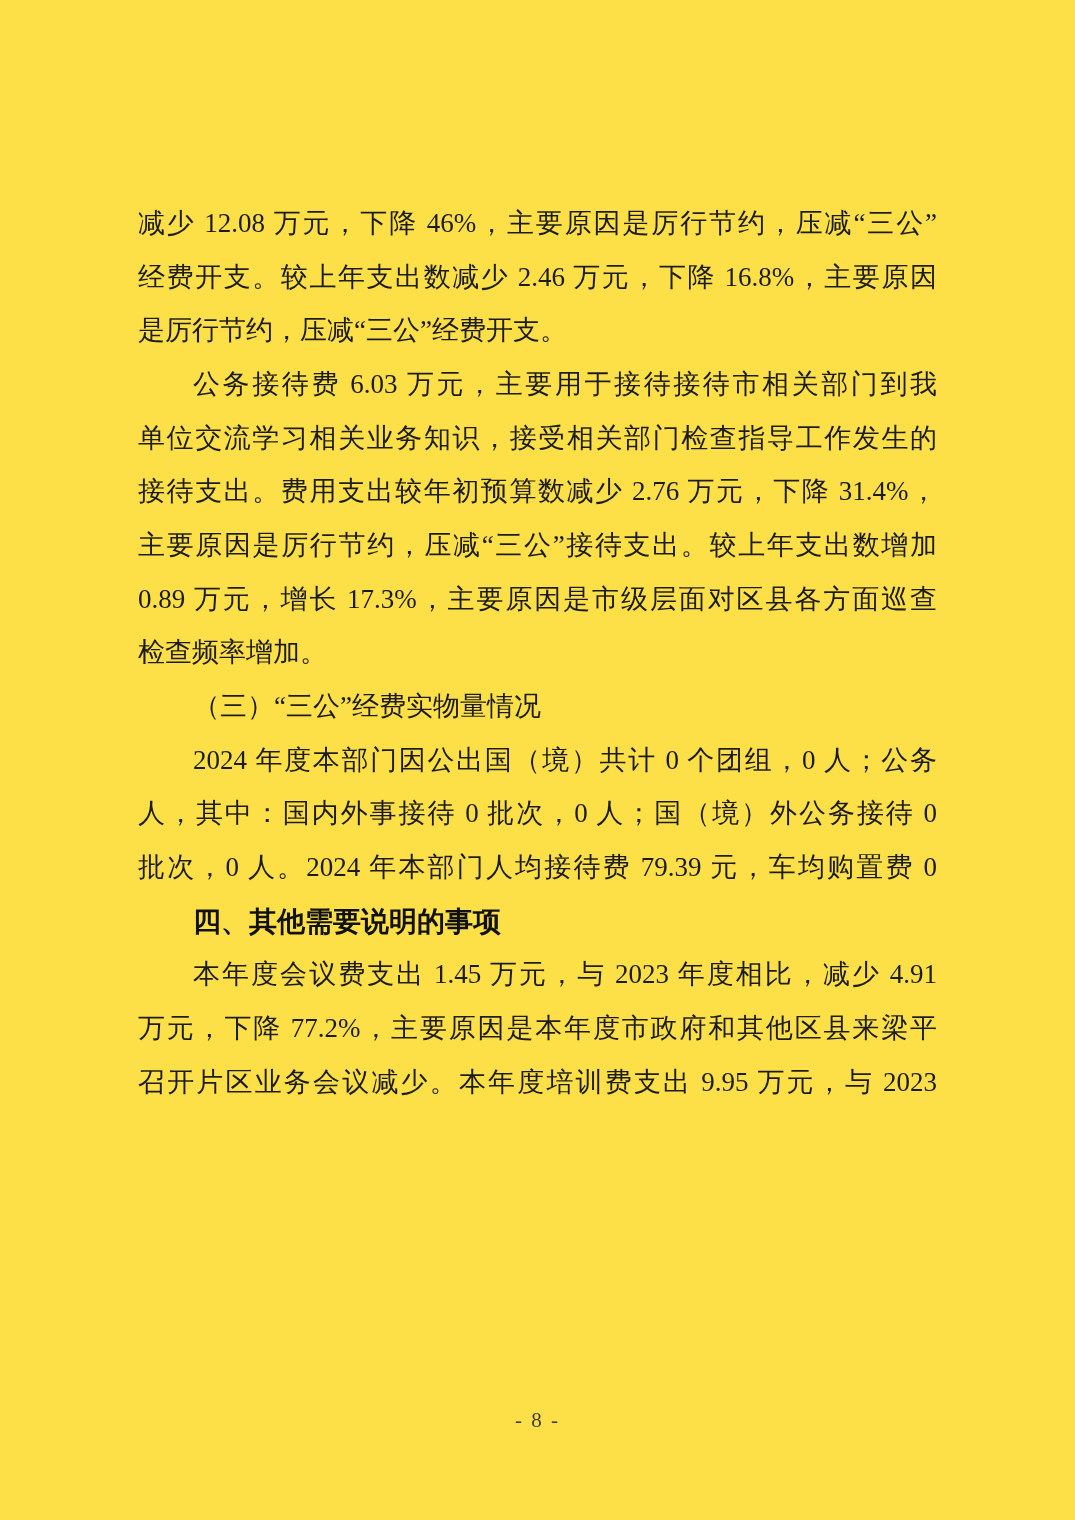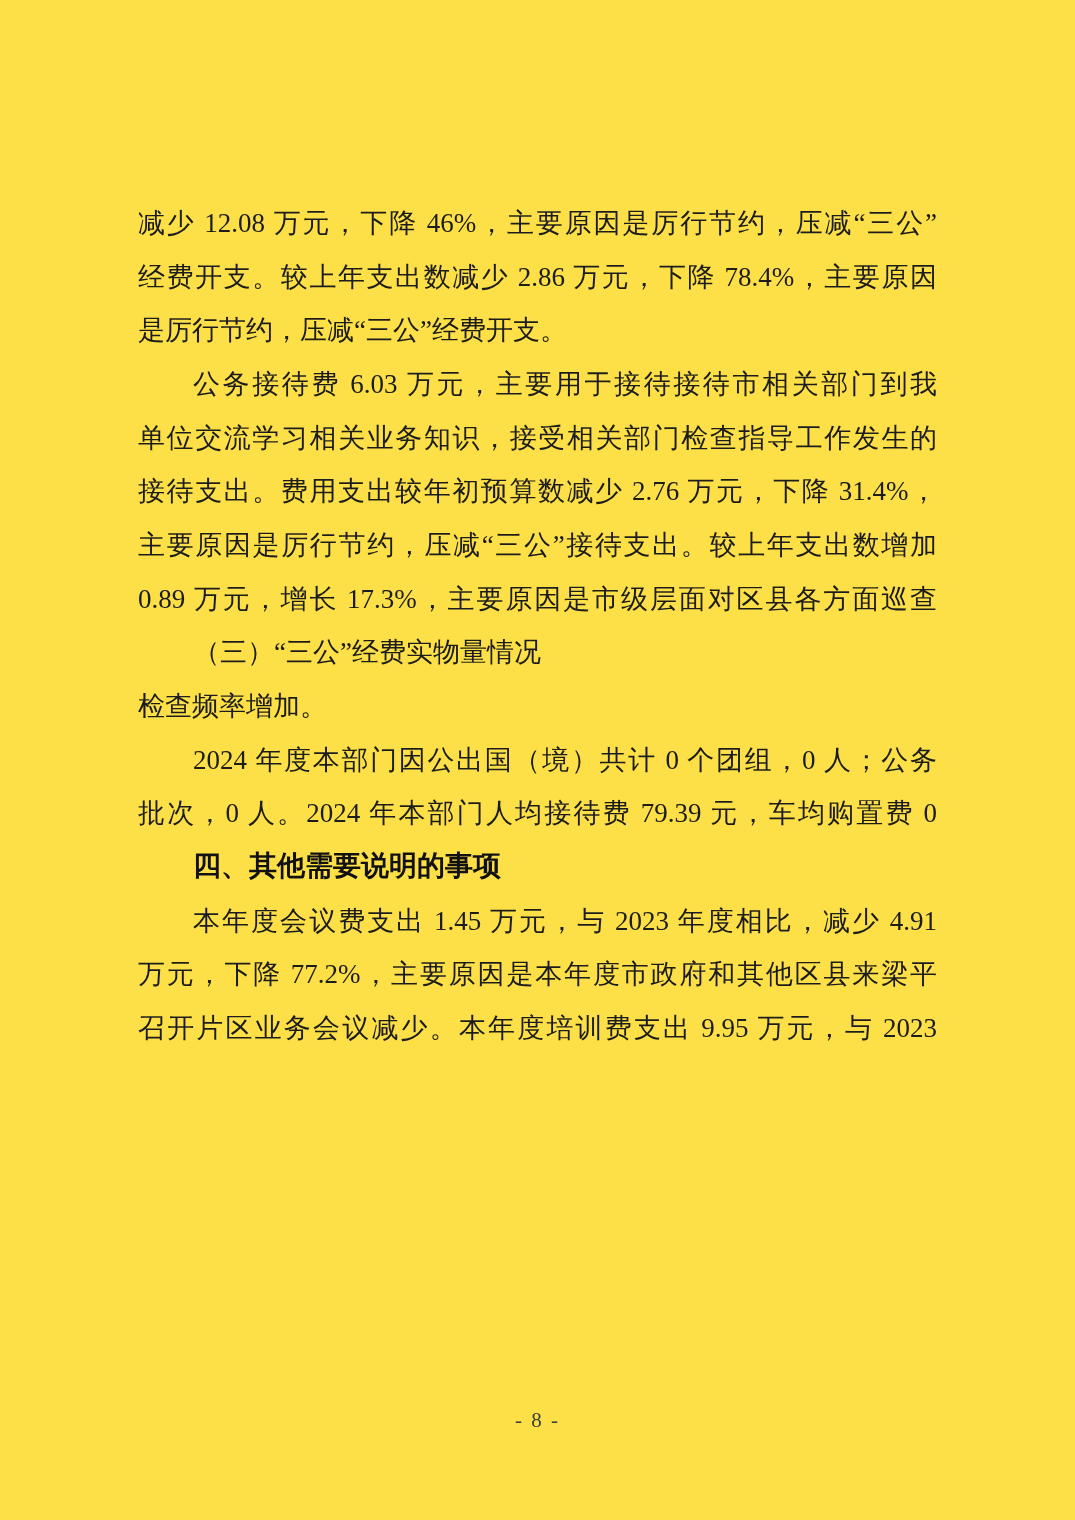--- a/index.html
+++ b/index.html
@@ -28,21 +28,21 @@
     white-space: normal;
   }
   .j {
     text-align: justify;
     text-align-last: justify;
   }
   .indent {
     text-indent: 55px;
   }
   .heading {
-    font-family: Liberation Mono, monospace;
+    font-family: Liberation Serif, serif;
     font-weight: 700;
     font-size: 28px;
     color: #111111;
   }
   .kaiti {
     
     color: #1c1c1c;
   }
   .footer {
     position: absolute;
@@ -55,30 +55,31 @@
     color: #3d3d3d;
     letter-spacing: 2px;
   }
 </style>
 </head>
 <body>
 
 <div class="page">
   <div class="text-block">
     <div class="line j">减少 12.08 万元，下降 46%，主要原因是厉行节约，压减“三公”</div>
-    <div class="line j">经费开支。较上年支出数减少 2.86 万元，下降 78.4%，主要原因</div>
+    <div class="line j">经费开支。较上年支出数减少 2.46 万元，下降 16.8%，主要原因</div>
     <div class="line">是厉行节约，压减“三公”经费开支。</div>
     <div class="line j indent">公务接待费 6.03 万元，主要用于接待接待市相关部门到我</div>
     <div class="line j">单位交流学习相关业务知识，接受相关部门检查指导工作发生的</div>
     <div class="line j">接待支出。费用支出较年初预算数减少 2.76 万元，下降 31.4%，</div>
     <div class="line j">主要原因是厉行节约，压减“三公”接待支出。较上年支出数增加</div>
     <div class="line j">0.89 万元，增长 17.3%，主要原因是市级层面对区县各方面巡查</div>
+    <div class="line">检查频率增加。</div>
     <div class="line kaiti indent">（三）“三公”经费实物量情况</div>
-    <div class="line">检查频率增加。</div>
     <div class="line j indent">2024 年度本部门因公出国（境）共计 0 个团组，0 人；公务</div>
+    <div class="line j">人，其中：国内外事接待 0 批次，0 人；国（境）外公务接待 0</div>
     <div class="line j">批次，0 人。2024 年本部门人均接待费 79.39 元，车均购置费 0</div>
     <div class="line heading indent">四、其他需要说明的事项</div>
     <div class="line j indent">本年度会议费支出 1.45 万元，与 2023 年度相比，减少 4.91</div>
     <div class="line j">万元，下降 77.2%，主要原因是本年度市政府和其他区县来梁平</div>
     <div class="line j">召开片区业务会议减少。本年度培训费支出 9.95 万元，与 2023</div>
   </div>
   <div class="footer">- 8 -</div>
 </div>
 
 </body></html>

